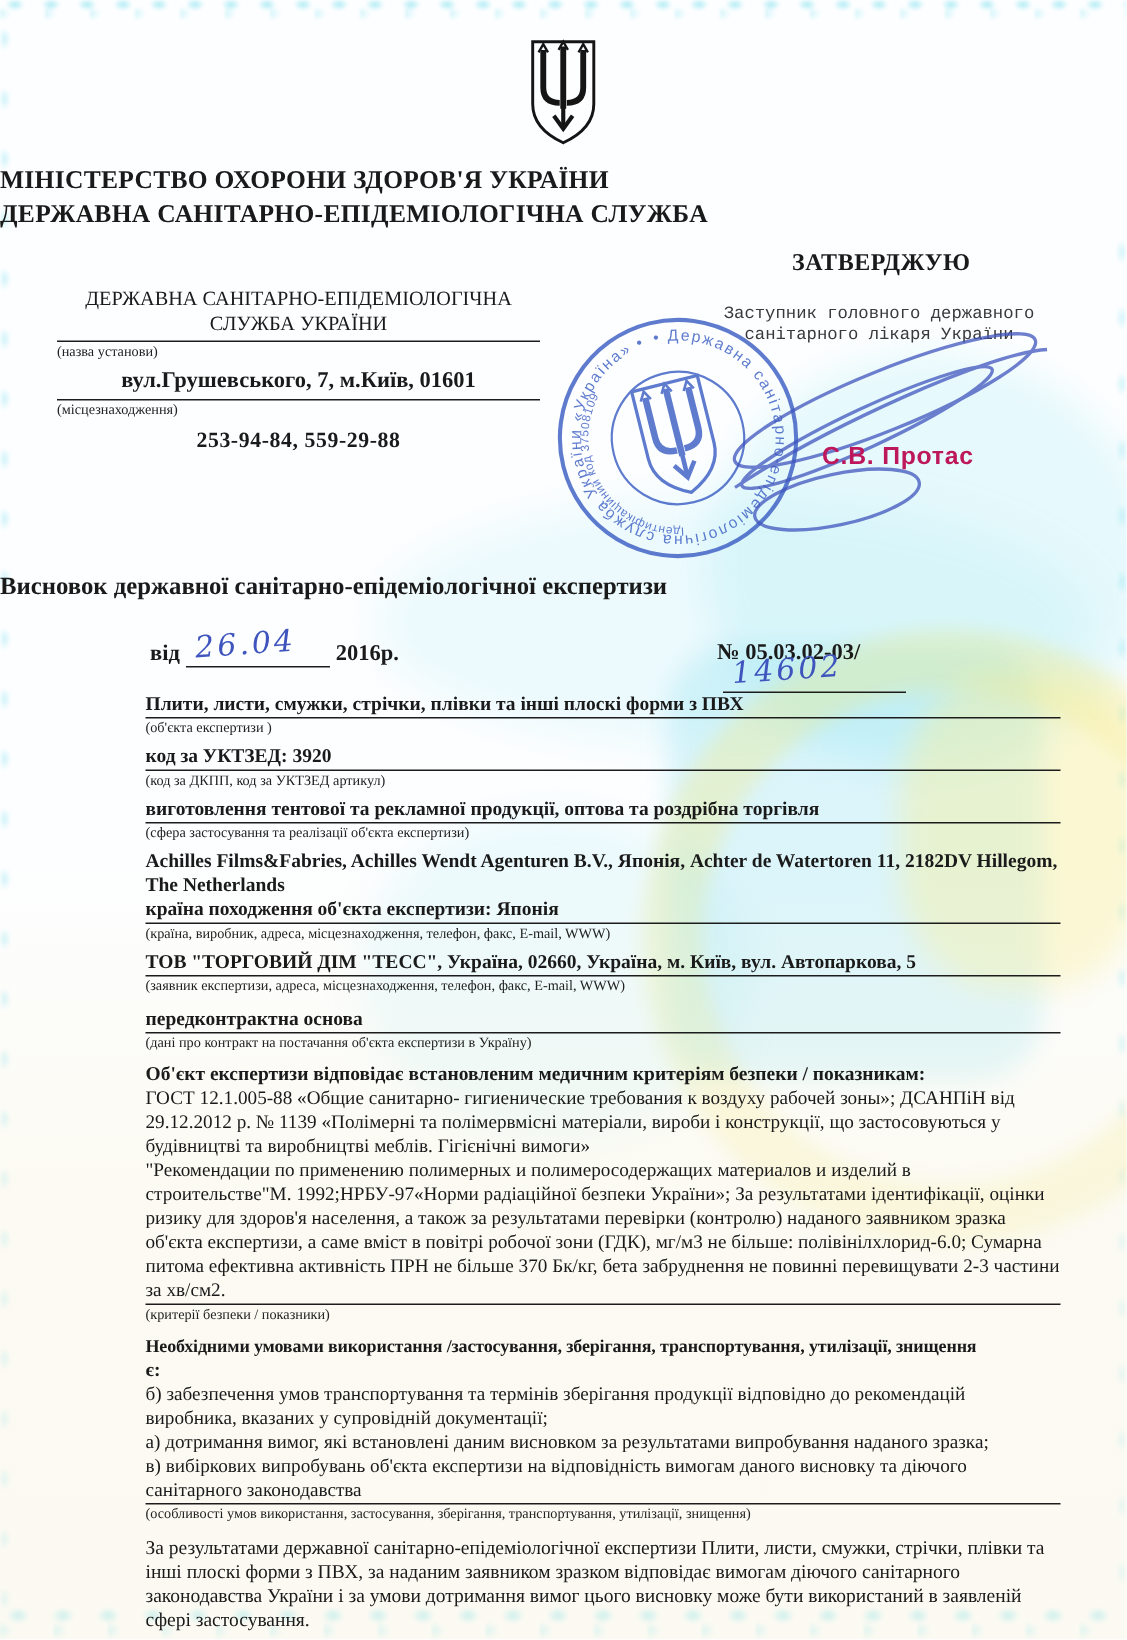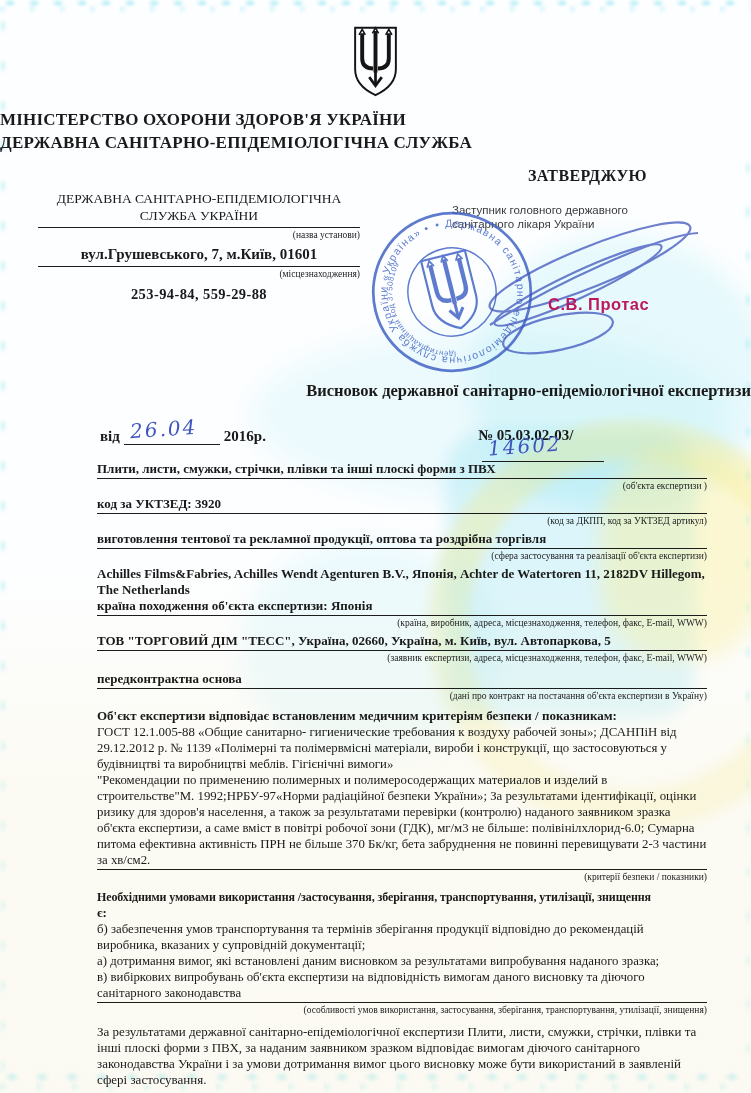--- a/index.html
+++ b/index.html
@@ -44,35 +44,35 @@
     rgba(250,246,228,.45) 72%, rgba(250,246,230,.5) 100%);pointer-events:none}
 
   
   .emblem{left:352px;top:25px;width:47px;height:73px;color:#151515}
   .ministry{top:108px;left:0;right:0;font-weight:bold;
     font-size:17px;line-height:23px;letter-spacing:.2px}
   .approve{top:167px;right:104px;font-weight:bold;font-size:16px;letter-spacing:.4px}
 
   .issuer{left:38px;top:190px;width:322px;text-align:center;font-size:13.5px;line-height:17px}
   .issuer .rule{border-bottom:1.3px solid #1c1c1c;margin-top:3px}
-  .cap{font-size:9.5px;color:#222;text-align:right;padding-top:2px;line-height:11px}
+  .cap{font-size:9.5px;color:#222;text-align:left;padding-top:2px;line-height:11px}
   .iaddr{font-size:15px;font-weight:bold;margin-top:5px}
   .iphone{font-size:14.5px;font-weight:bold;margin-top:6px;letter-spacing:.4px}
 
-  .approver-pos{left:452px;top:203px;width:268px;text-align:left;
-    font-family:Liberation Sans, sans-serif;font-size:11.5px;line-height:14px;color:#3a3a3a}
+  .approver-pos{left:452px;top:203px;width:268px;text-align:center;
+    font-family:Liberation Mono, monospace;font-size:11.5px;line-height:14px;color:#3a3a3a}
   .approver-name{left:548px;top:295px;font-family:"Liberation Sans", sans-serif;
     font-weight:bold;font-size:16.5px;color:#be185d;letter-spacing:.5px}
 
   .stamp{left:368px;top:208px;width:168px;height:168px;color:#3c5fc4;opacity:.82;
     transform:rotate(-14deg)}
   .signature{left:430px;top:205px;width:300px;height:160px}
 
   
-  .doc-title{top:381px;left:0;right:0;text-align:right;font-weight:bold;font-size:16.5px}
+  .doc-title{top:381px;left:0;right:0;text-align:left;font-weight:bold;font-size:16.5px}
   .meta{top:419px;left:100px;right:48px;height:34px;font-weight:bold;font-size:15px}
   .meta .mleft{position:absolute;left:0;top:8px}
   .meta .mright{position:absolute;left:378px;top:8px}
   .hline{display:inline-block;border-bottom:1.4px solid #1c1c1c;height:17px;
     vertical-align:bottom;position:relative;margin:0 4px}
   .hline.w1{width:96px}.hline.w2{width:122px}
   .hand{position:absolute;left:6px;top:-10px;font-family:"DejaVu Serif", serif;
     font-style:italic;color:#3f55bd;font-size:20px;letter-spacing:2px;
     transform:rotate(-4deg);white-space:nowrap;font-weight:normal}
 

